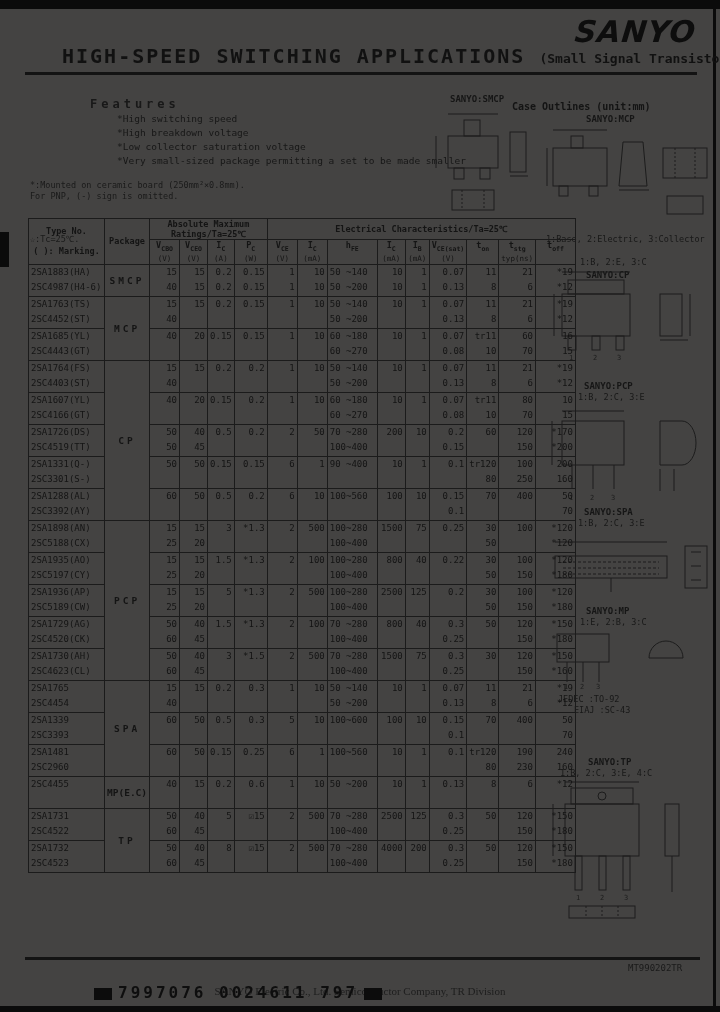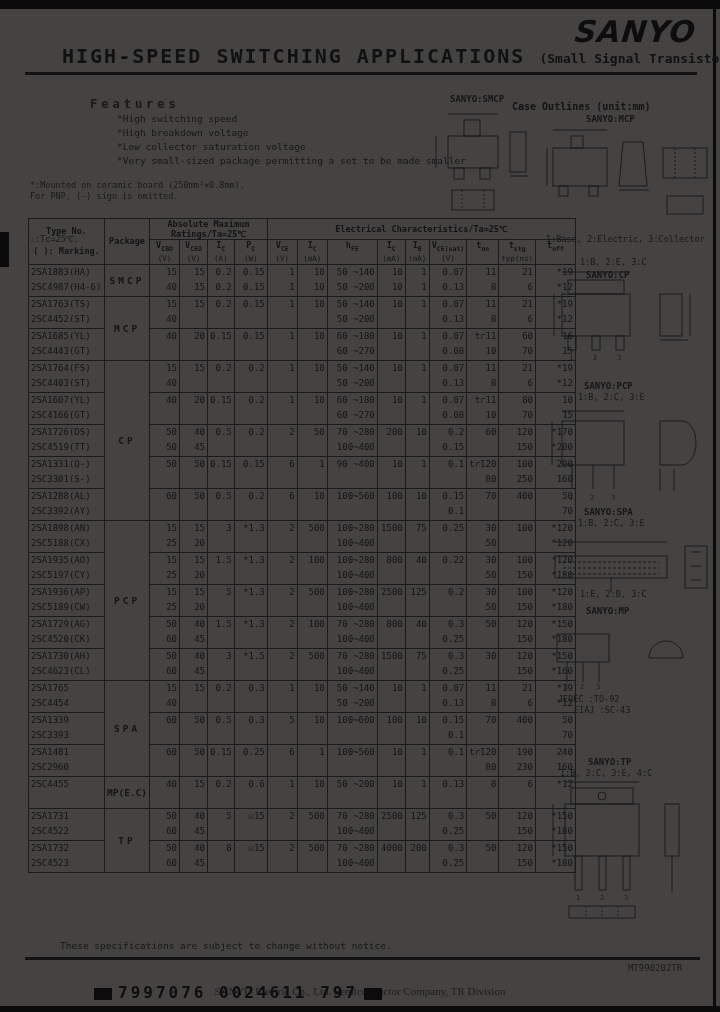--- a/index.html
+++ b/index.html
@@ -17,21 +17,21 @@
   .note{font-size:8.5px;line-height:11px;color:#1a1a1a;white-space:nowrap;}
   table.spec{border-collapse:collapse;table-layout:fixed;background:transparent;}
   table.spec th,table.spec td{border:1px solid #1b1b1b;padding:0 2px;color:#141414;overflow:hidden;}
   table.spec th{font-weight:bold;font-size:8.5px;line-height:10px;}
   .th-grp{font-size:9px;}
   .th-sub{font-size:6.5px;vertical-align:sub;}
   .th-unit{font-size:7.5px;font-weight:normal;}
   td.typ{font-size:8.5px;text-align:left;white-space:nowrap;}
   td.pkg{font-size:9.5px;text-align:center;font-weight:bold;}
   td.num{text-align:right;}
-  td.hfe{text-align:right;padding-left:3px;}
+  td.hfe{text-align:left;padding-left:3px;}
   .l1,.l2{height:15px;line-height:15px;font-size:9px;white-space:nowrap;}
   tr.dr{height:32px;}
   .out-lab{font-size:9px;font-weight:bold;color:#161616;white-space:nowrap;}
   .out-pins{font-size:8.5px;color:#181818;white-space:nowrap;}
   .out-t{font-size:10px;font-weight:bold;color:#141414;white-space:nowrap;}
   .outline-svg{stroke:#1c1c1c;fill:none;stroke-width:1;}
   .outline-svg text{fill:#1c1c1c;stroke:none;font-size:7px;font-family:"DejaVu Sans Mono",monospace;}
   .foot-notice{font-size:9.5px;color:#171717;}
   .foot-co{font-family:Liberation Serif, serif;font-size:11px;color:#1d1d1d;margin-top:20px;}
   .foot-code{font-size:9px;color:#1a1a1a;}
@@ -147,21 +147,21 @@
     <line x1="18" y1="44" x2="114" y2="44" stroke-dasharray="3,2"></line>
     <line x1="10" y1="12" x2="122" y2="12"></line>
       <line x1="66" y1="48" x2="66" y2="62"></line>
     <rect x="140" y="16" width="22" height="42"></rect>
     <line x1="146" y1="22" x2="156" y2="22"></line>
       <line x1="146" y1="36" x2="156" y2="36"></line>
       <line x1="146" y1="50" x2="156" y2="50"></line>
   </svg>
 
   <div class="abs out-lab" style="left:586px;top:606px;">SANYO:MP</div>
-  <div class="abs out-pins" style="left:580px;top:589px;">1:E, 2:B, 3:C</div>
+  <div class="abs out-pins" style="left:580px;top:617px;">1:E, 2:B, 3:C</div>
 
   <svg class="abs outline-svg" style="left:545px;top:628px;" width="172" height="62" viewBox="0 0 172 62">
     <rect x="12" y="6" width="52" height="28"></rect>
     <line x1="22" y1="34" x2="22" y2="54"></line>
       <line x1="38" y1="34" x2="38" y2="54"></line>
       <line x1="54" y1="34" x2="54" y2="54"></line>
     <text x="19" y="61">1</text>
     <text x="35" y="61">2</text>
     <text x="51" y="61">3</text>
     <path d="M104,30 a17,17 0 1 1 34,0 z"></path>
@@ -1347,21 +1347,20 @@
             <div class="l2">150</div>
           </td>
           <td class="num">
             <div class="l1">*150</div>
             <div class="l2">*180</div>
           </td>
         </tr>
       </tbody>
   </table>
 
-  <div class="abs foot-notice" style="left:60px;top:940px;">These specifications are subject to change without notice.</div>
   <div class="rule" style="left:25px;top:957px;width:675px;height:3px;"></div>
   <div class="abs foot-co" style="left:0;top:965px;width:720px;text-align:center;">SANYO Electric Co., Ltd. Semiconductor Company, TR Division</div>
   <div class="abs foot-code" style="left:628px;top:963px;">MT990202TR</div>
   <div class="abs ocr" style="left:88px;top:983px;">
     <span class="blk"></span><span>7997076 0024611 797</span><span class="blk"></span>
   </div>
 
 </div>
 
 </body></html>

